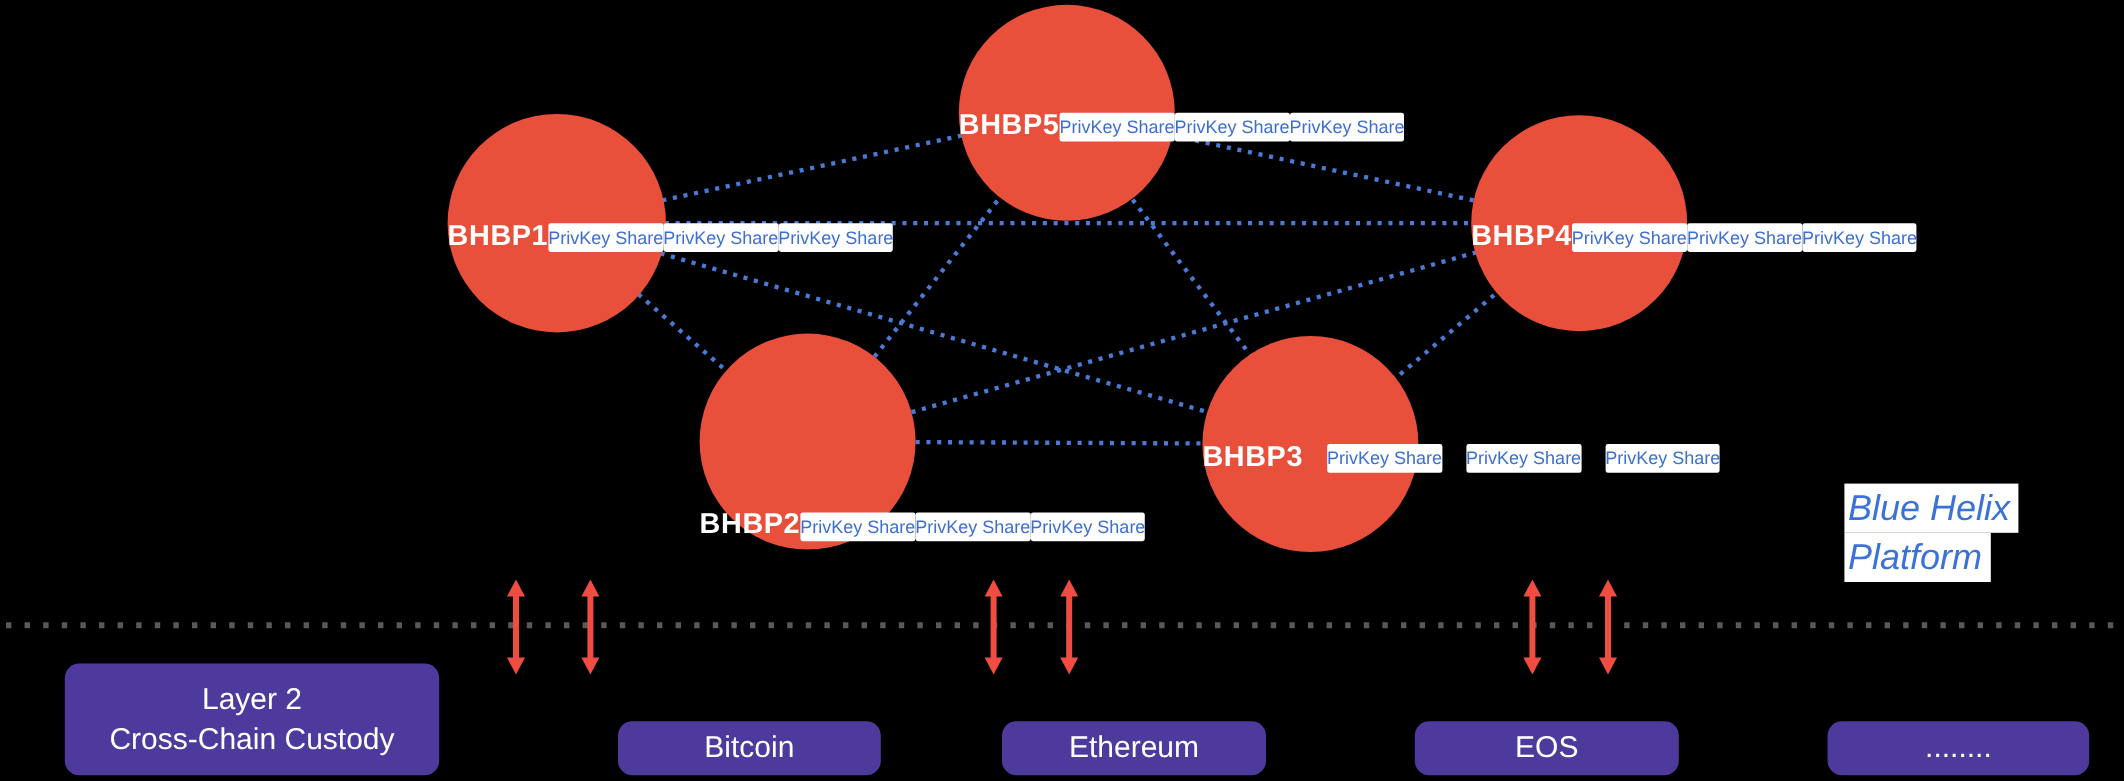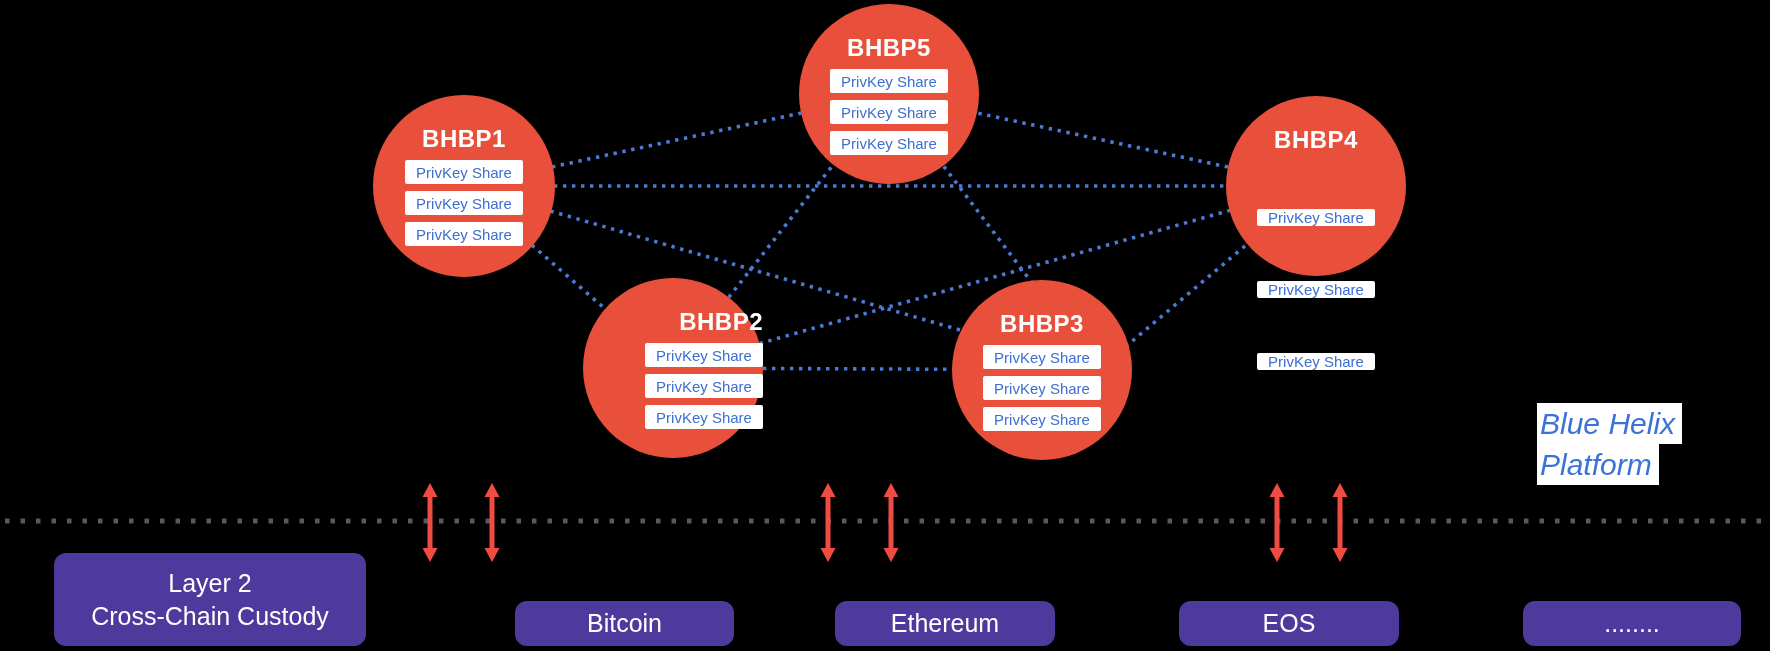--- a/index.html
+++ b/index.html
@@ -18,21 +18,21 @@
     --platform-bg:#FFFFFF;
   }
   html,body{margin:0;padding:0;background:var(--bg);}
   body{font-family:"Liberation Sans", sans-serif;}
   .stage{
     position:relative;width:1770px;height:651px;background:var(--bg);overflow:hidden;
   }
   .wires{position:absolute;left:0;top:0;z-index:1;}
   .node{
     position:absolute;z-index:2;border-radius:50%;background:var(--node-red);
-    display:flex;flex-direction:column;align-items:center;box-sizing:border-box;
+    display:flex;align-items:center;box-sizing:border-box;
     padding-top:31px;
   }
   .node-title{
     color:var(--node-text);font-size:24px;font-weight:bold;letter-spacing:.5px;
     margin-bottom:8px;line-height:1.1;
   }
   .pill{
     width:118px;height:24px;border-radius:2px;background:var(--pill-bg);
     color:var(--pill-text);font-size:15px;display:flex;align-items:center;justify-content:center;
     margin-bottom:7px;white-space:nowrap;
@@ -109,27 +109,27 @@
         <div class="pill">PrivKey Share</div>
         <div class="pill">PrivKey Share</div>
         <div class="pill">PrivKey Share</div>
       </div>
       <div class="node" style="left: 583px; top: 278px; width: 180px; height: 180px; align-items: flex-end;">
         <div class="node-title">BHBP2</div>
         <div class="pill">PrivKey Share</div>
         <div class="pill">PrivKey Share</div>
         <div class="pill">PrivKey Share</div>
       </div>
-      <div class="node" style="left: 952px; top: 280px; width: 180px; height: 180px;">
+      <div class="node" style="left: 1002px; top: 280px; width: 180px; height: 180px; gap: 20px;">
         <div class="node-title">BHBP3</div>
         <div class="pill">PrivKey Share</div>
         <div class="pill">PrivKey Share</div>
         <div class="pill">PrivKey Share</div>
       </div>
-      <div class="node" style="left: 1226px; top: 96px; width: 180px; height: 180px; gap: 48px;">
+      <div class="node" style="left: 1226px; top: 96px; width: 180px; height: 180px;">
         <div class="node-title">BHBP4</div>
         <div class="pill">PrivKey Share</div>
         <div class="pill">PrivKey Share</div>
         <div class="pill">PrivKey Share</div>
       </div>
       <div class="node" style="left: 799px; top: 4px; width: 180px; height: 180px;">
         <div class="node-title">BHBP5</div>
         <div class="pill">PrivKey Share</div>
         <div class="pill">PrivKey Share</div>
         <div class="pill">PrivKey Share</div>

